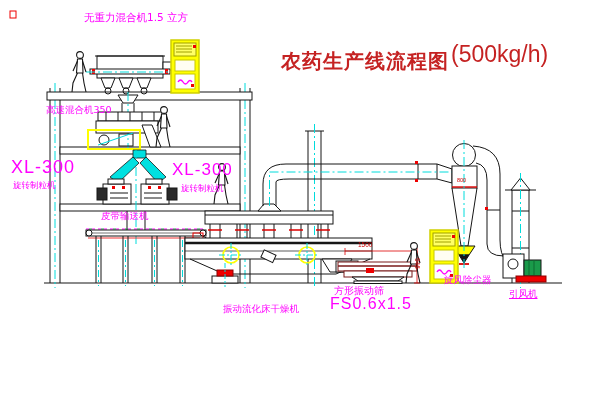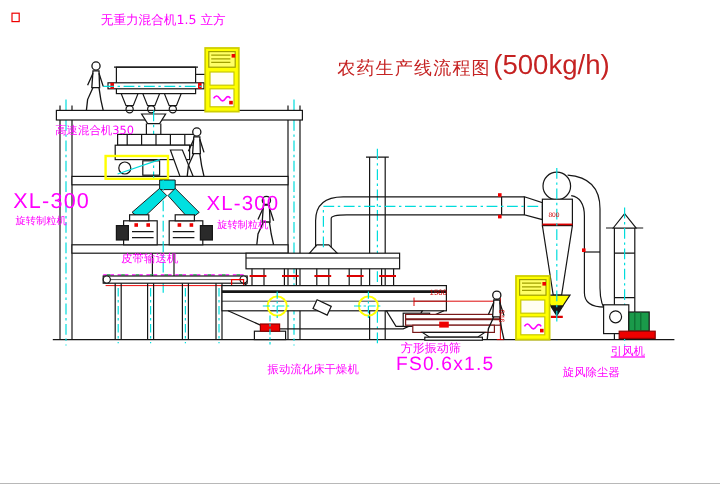--- a/index.html
+++ b/index.html
@@ -5,21 +5,21 @@
   html,body{margin:0;padding:0;background:#888;}
   #stage{position:relative;width:600px;height:403px;background:#ffffff;overflow:hidden;
          font-family:"DejaVu Sans",sans-serif;}
   #stage svg{position:absolute;left:0;top:0;}
   .lbl{position:absolute;color:#ff00ff;line-height:1;white-space:nowrap;
        font-family:"DejaVu Sans",sans-serif;}
   .mdl{font-family:"Liberation Sans",sans-serif;letter-spacing:1px;}
   .dim{color:#cc0000;font-family:"Liberation Sans",sans-serif;}
   #title{position:absolute;left:281px;top:41px;display:flex;align-items:flex-start;
          color:#c52222;white-space:nowrap;}
-  #title .t-cn{font-size:15px;font-weight:400;margin-top:7px;letter-spacing:1px;}
+  #title .t-cn{font-size:20px;font-weight:700;margin-top:7px;letter-spacing:1px;}
   #title .t-cap{font-size:23px;font-weight:400;margin-left:2px;font-family:"Liberation Sans",sans-serif;}
   .rot90{transform:rotate(90deg);transform-origin:left top;}
 </style>
 </head>
 <body>
 
 <div id="stage">
 
 <svg width="600" height="403" viewBox="0 0 600 403">
   <defs>
@@ -251,19 +251,19 @@
   <div class="lbl mdl" style="left:172px;top:161px;font-size:17px;">XL-300</div>
   <div class="lbl" style="left:181px;top:184px;font-size:8.5px;">旋转制粒机</div>
 
   <div class="lbl" style="left:101px;top:211px;font-size:9.5px;">皮带输送机</div>
 
   <div class="lbl" style="left:223px;top:284px;font-size:9.5px;margin-top:20px;">振动流化床干燥机</div>
 
   <div class="lbl" style="left:334px;top:286px;font-size:10px;">方形振动筛</div>
   <div class="lbl mdl" style="left:330px;top:296px;font-size:16px;">FS0.6x1.5</div>
 
-  <div class="lbl" style="left:444px;top:306px;font-size:9.5px;margin-left:25px;">旋风除尘器</div>
+  <div class="lbl" style="left:444px;top:275px;font-size:9.5px;">旋风除尘器</div>
   <div class="lbl" style="left:509px;top:289px;font-size:9.5px;text-decoration:underline;">引风机</div>
 
   <div class="lbl dim" style="left:358px;top:242px;font-size:6.5px;">1500</div>
   <div class="lbl dim rot90" style="left:420px;top:258px;font-size:6.5px;">946</div>
   <div class="lbl dim" style="left:457px;top:178px;font-size:5.5px;">800</div>
 </div>
 
 </body></html>

